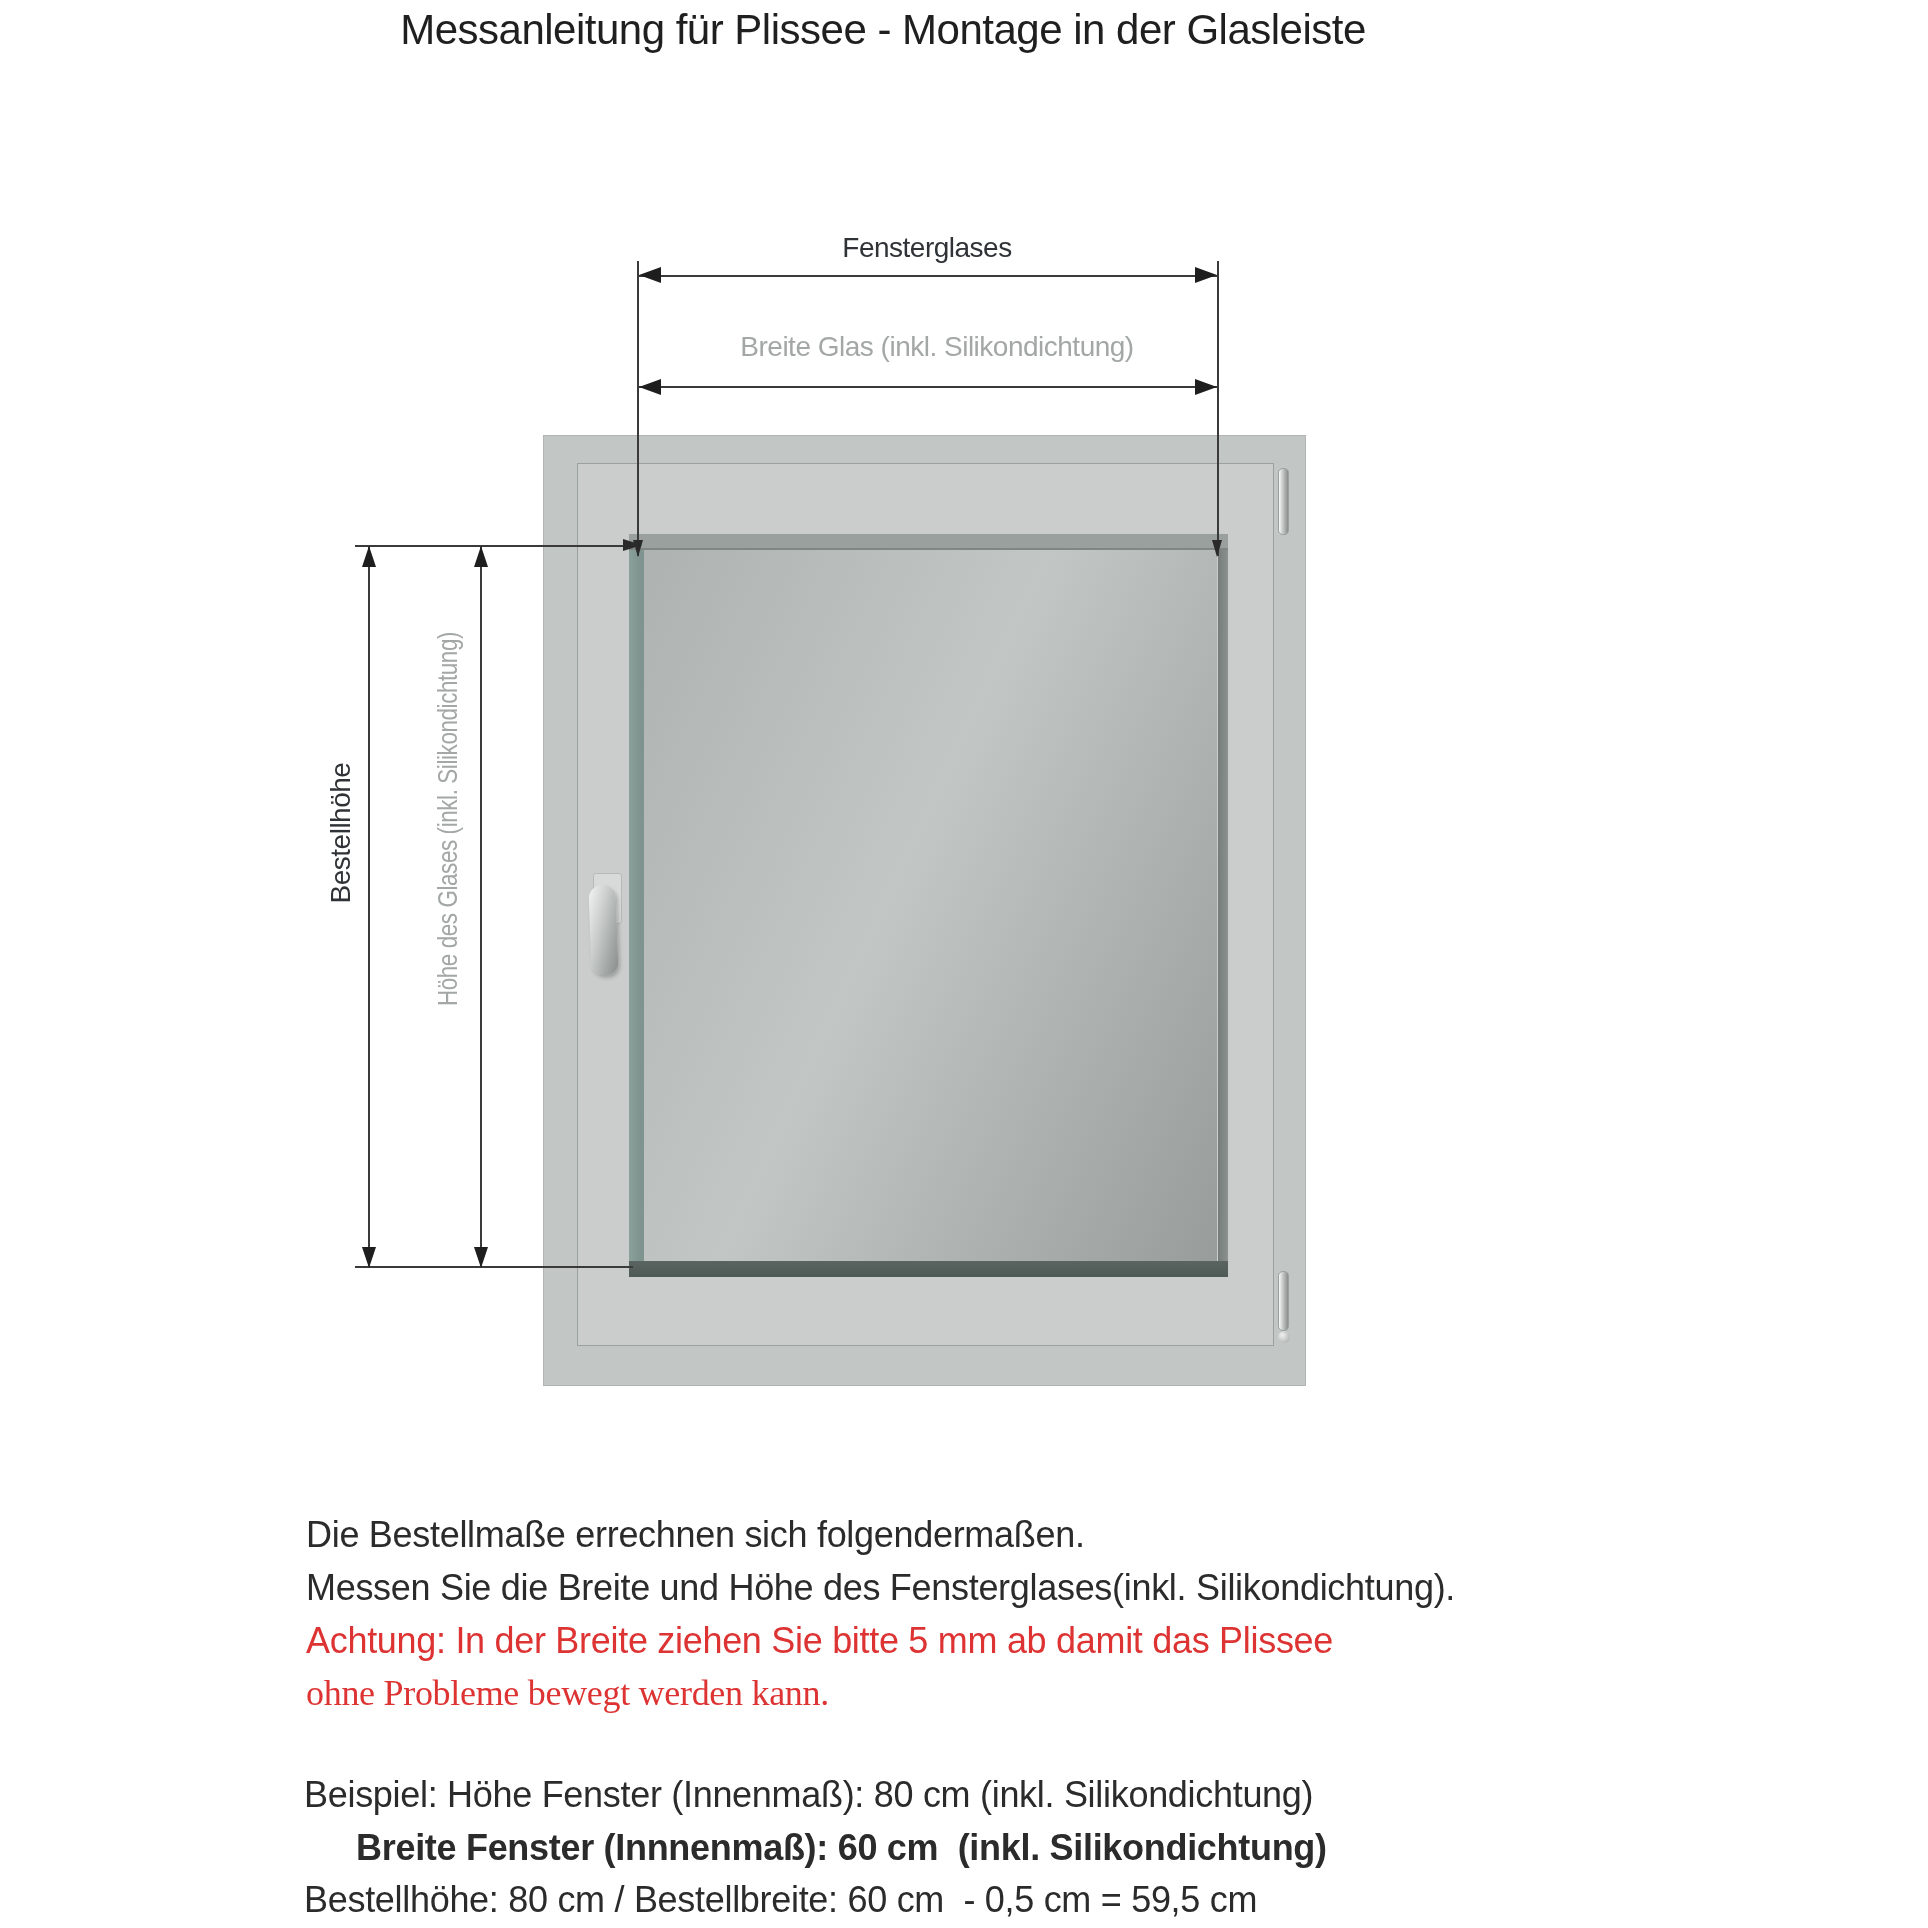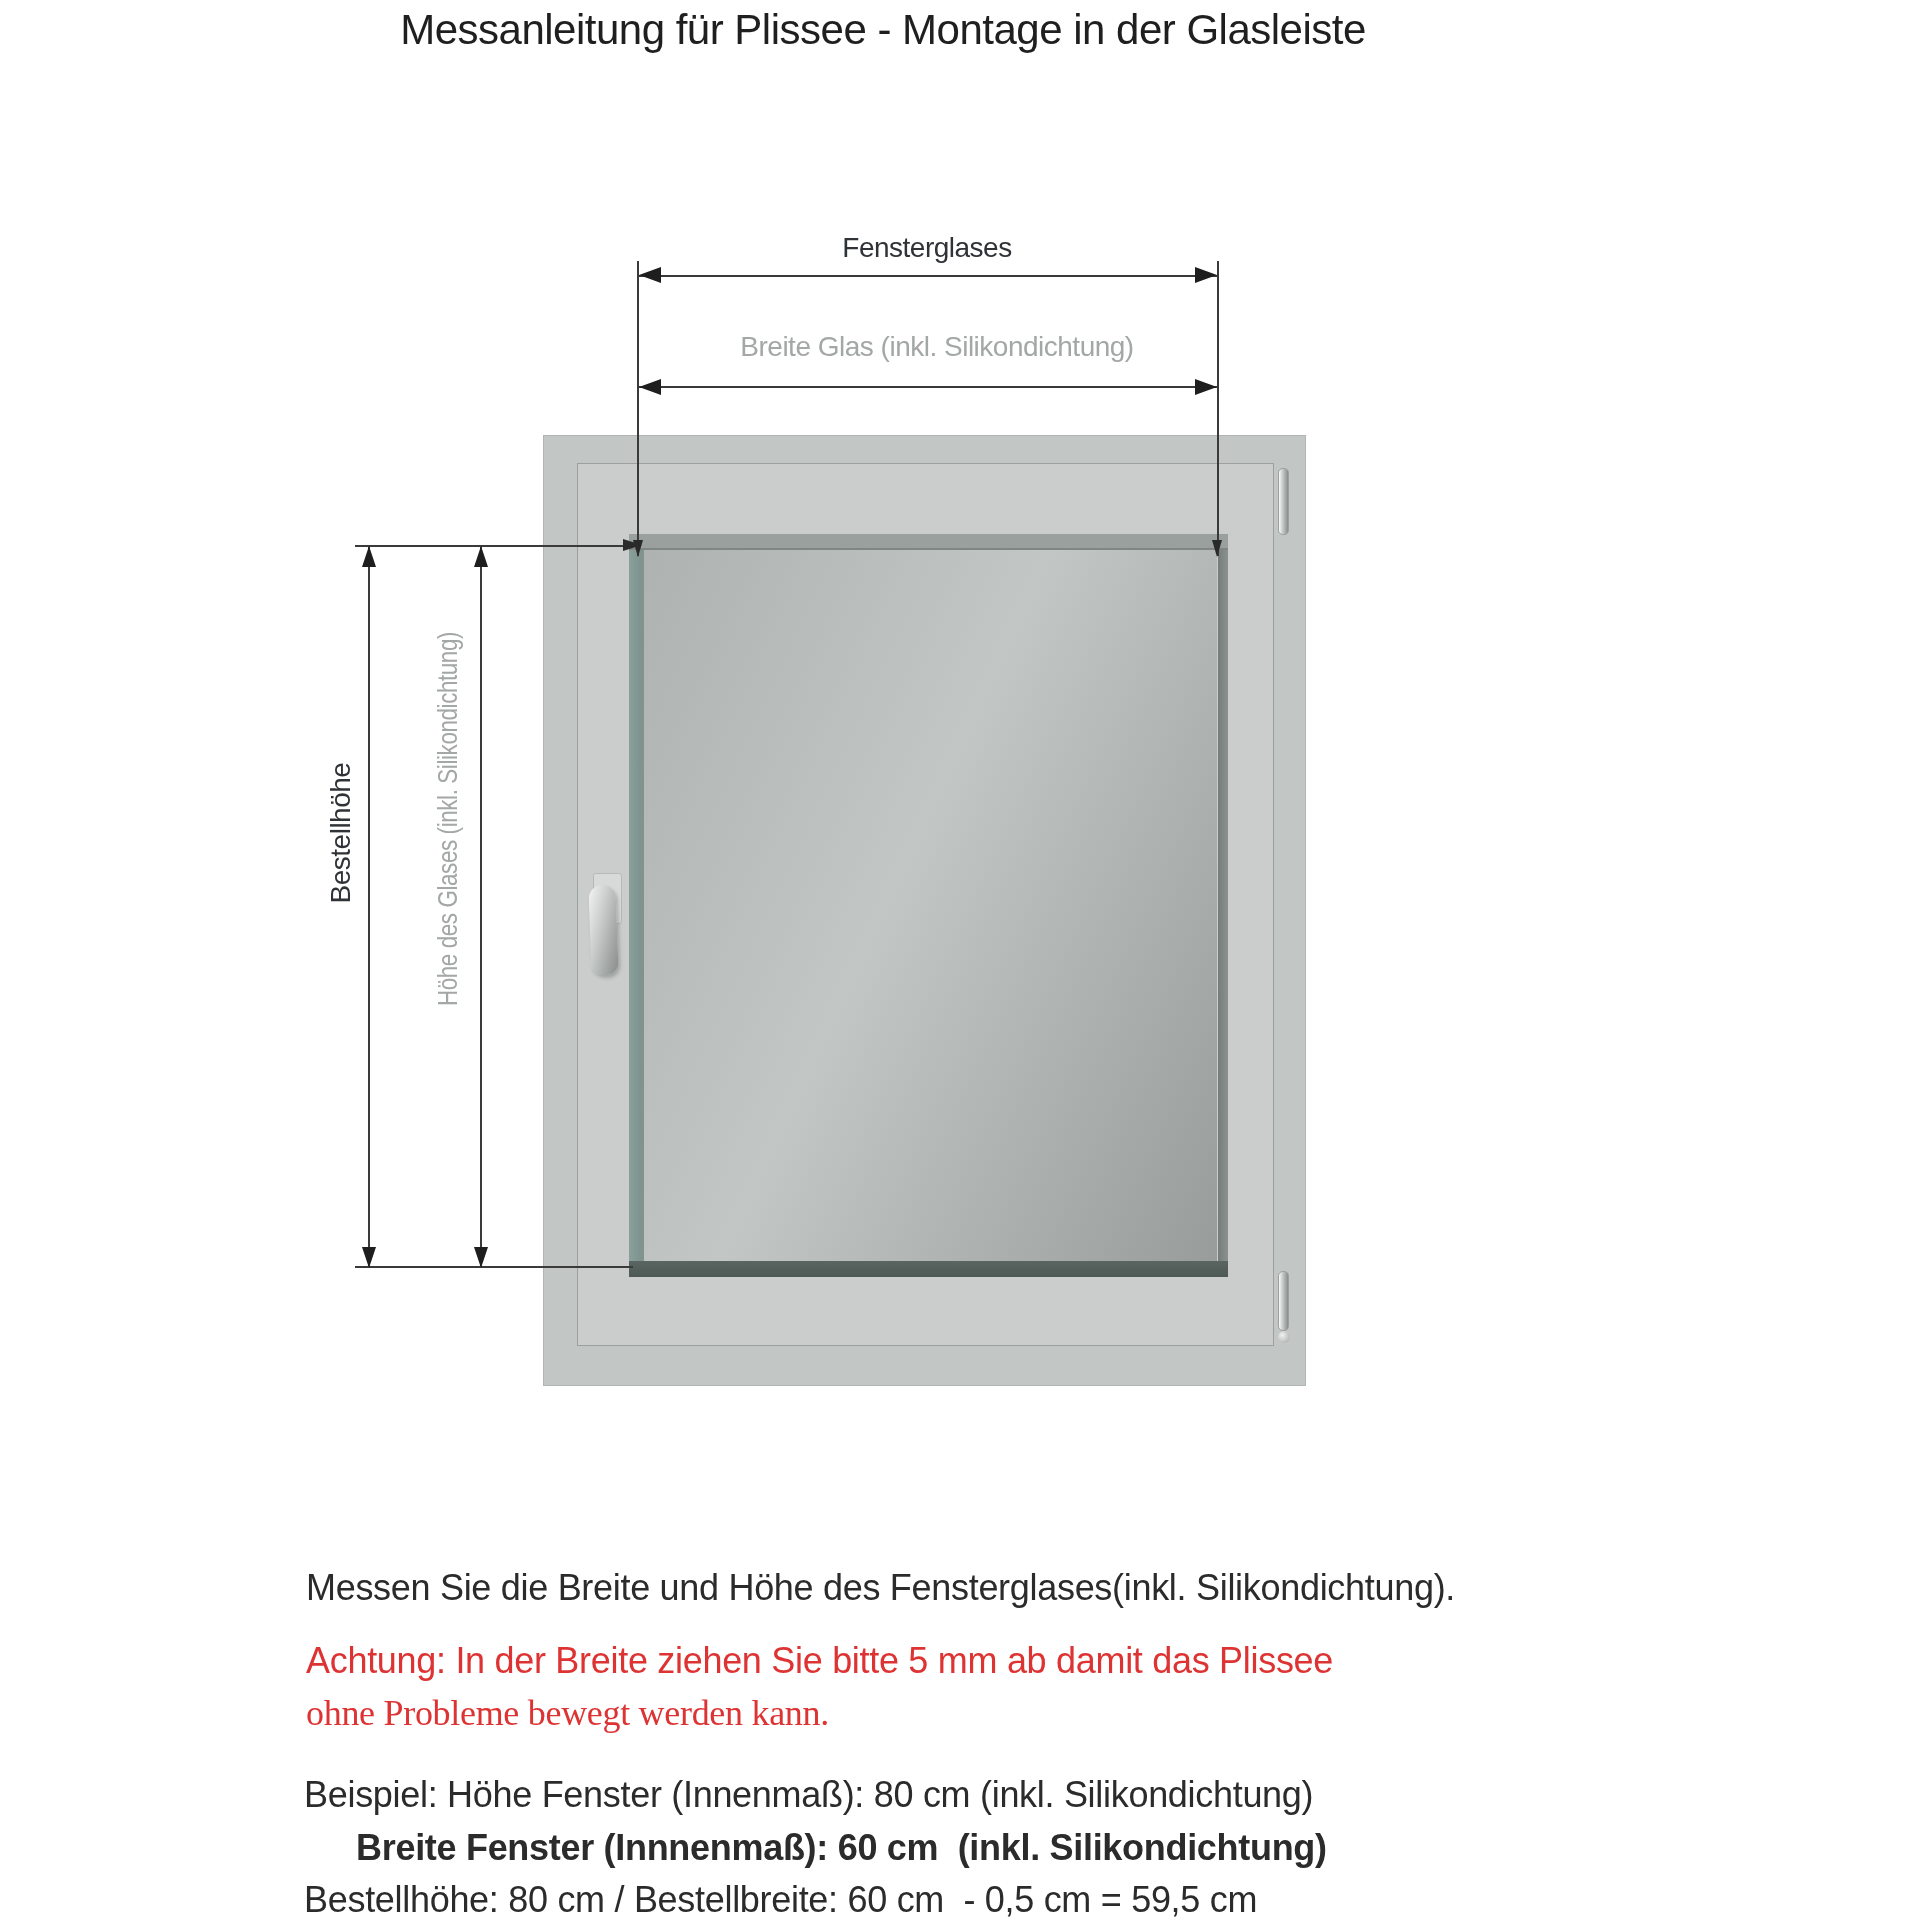--- a/index.html
+++ b/index.html
@@ -76,21 +76,21 @@
   .tri-down {border-left:7.5px solid transparent;border-right:7.5px solid transparent;border-top:21px solid #1e1e1e;}
   .tri-down-sm{border-left:5.6px solid transparent;border-right:5.6px solid transparent;border-top:17px solid #2a2a2a;}
   .tri-right-sm{border-top:6.6px solid transparent;border-bottom:6.6px solid transparent;border-left:19px solid #2a2a2a;}
   
   .dim-label{white-space:nowrap;font-size:28px;letter-spacing:-0.5px;color:#2f3236;}
   .dim-label.gray{color:var(--gray-label-color,#a3a7a5);}
   .rot{transform:translate(-50%,-50%) rotate(-90deg);}
   .rot-squish{transform:translate(-50%,-50%) rotate(-90deg) scaleX(0.8);}
   
   .txt{white-space:pre;font-size:36px;font-weight:400;letter-spacing:-0.3px;color:var(--text-color,#2b2b2b);}
-  .txt.red{color:var(--warning-color,#dd3333);margin-top:20px;}
+  .txt.red{color:var(--warning-color,#dd3333);}
 </style>
 </head>
 <body>
 
 <div id="canvas">
 
   <div class="abs title">Messanleitung für Plissee - Montage in der Glasleiste</div>
 
   <div class="abs window">
     <div class="abs sash">
@@ -131,20 +131,21 @@
   <div class="abs vline" style="left:368px;top:546px;height:721px;"></div>
   <div class="abs tri tri-up" style="left:362px;top:546px;"></div>
   <div class="abs tri tri-down" style="left:362px;top:1247px;"></div>
   <div class="abs dim-label rot" style="left:341px;top:833px;">Bestellhöhe</div>
 
   <div class="abs vline" style="left:480px;top:546px;height:721px;"></div>
   <div class="abs tri tri-up" style="left:474px;top:546px;"></div>
   <div class="abs tri tri-down" style="left:474px;top:1247px;"></div>
   <div class="abs dim-label gray rot-squish" style="left:448px;top:819px;font-size:28px;">Höhe des Glases (inkl. Silikondichtung)</div>
 
+  <div class="abs txt" style="left:306px;top:1514px;">Die Bestellmaße errechnen sich folgendermaßen.</div>
   <div class="abs txt" style="left:306px;top:1567px;">Messen Sie die Breite und Höhe des Fensterglases(inkl. Silikondichtung).</div>
   <div class="abs txt red" style="left:306px;top:1620px;">Achtung: In der Breite ziehen Sie bitte 5 mm ab damit das Plissee</div>
   <div class="abs txt red" style="left:306px;top:1672px;font-family:Liberation Serif, serif;">ohne Probleme bewegt werden kann.</div>
   <div class="abs txt" style="left:304px;top:1774px;">Beispiel: Höhe Fenster (Innenmaß): 80 cm (inkl. Silikondichtung)</div>
   <div class="abs txt" style="left:356px;top:1827px;font-weight:bold;">Breite Fenster (Innnenmaß): 60 cm  (inkl. Silikondichtung)</div>
   <div class="abs txt" style="left:304px;top:1879px;">Bestellhöhe: 80 cm / Bestellbreite: 60 cm  - 0,5 cm = 59,5 cm</div>
 
 </div>
 
 

